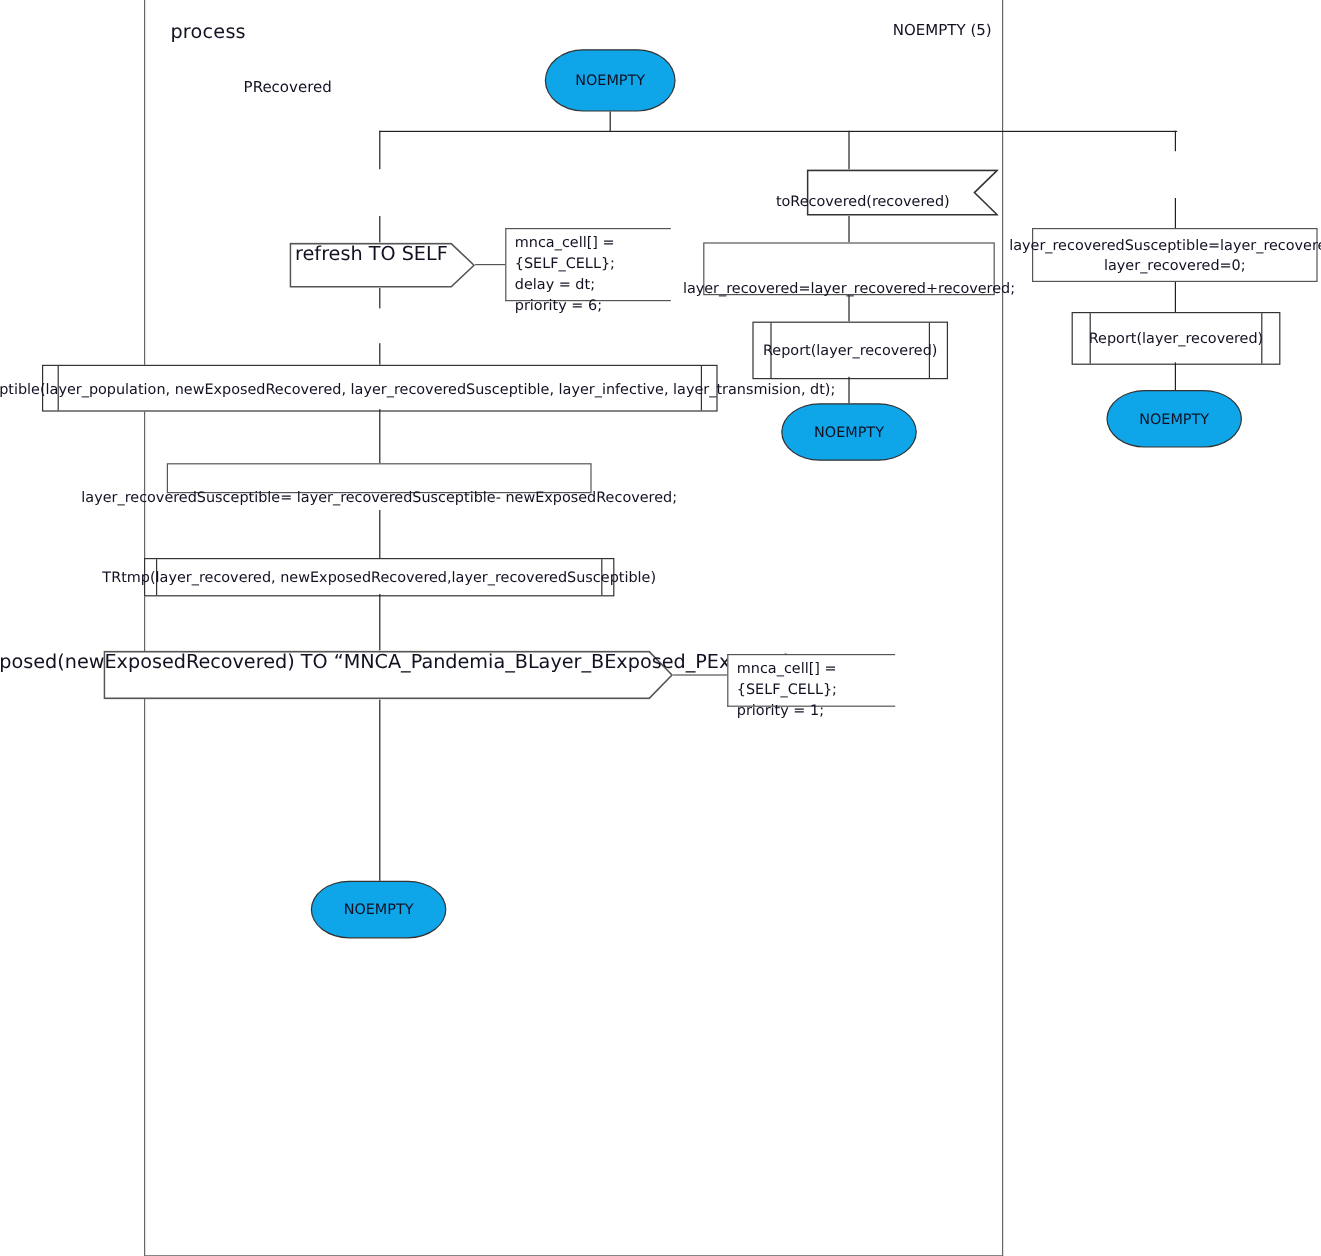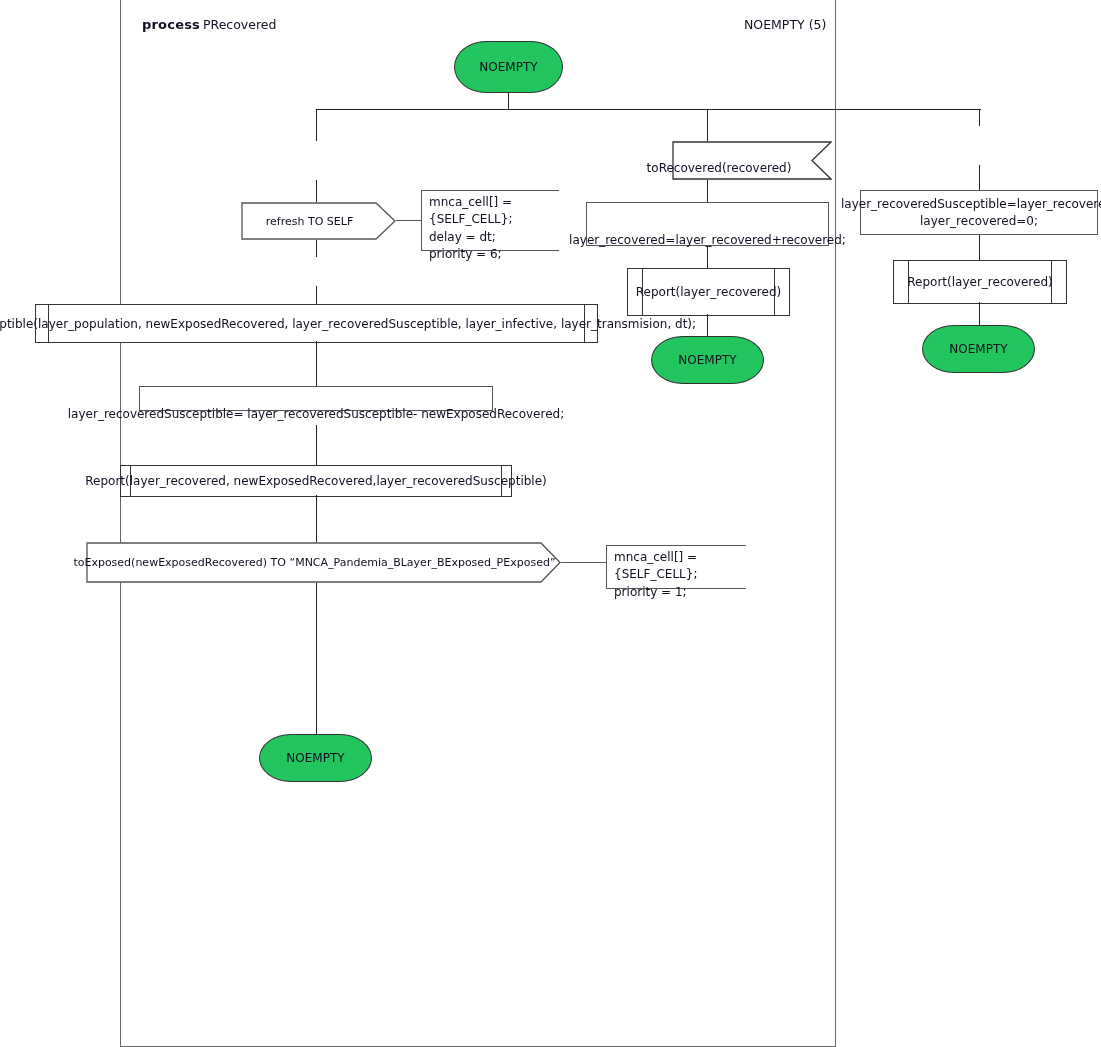--- a/index.html
+++ b/index.html
@@ -8,31 +8,31 @@
        color:#111122;-webkit-font-smoothing:antialiased;}
   #canvas{position:absolute;left:0;top:0;width:1101px;height:1047px;overflow:hidden;}
 
   
   .abs{position:absolute;box-sizing:border-box;}
 
   
   .frame{border:1.5px solid #666;border-top:none;background:transparent;}
 
   
-  .hdr-kw{font-weight:bold;font-size:13px;letter-spacing:.2px;}
-  .hdr-nm{font-size:12.5px;}
+  .hdr-kw{font-weight:normal;font-size:16px;letter-spacing:.2px;}
+  .hdr-nm{font-size:12.5px;margin-top:48px;}
   .hdr-right{font-size:12.5px;}
 
   
   .vline{background:#222;width:1.4px;}
   .hline{background:#222;height:1.4px;}
   .hline-gray{background:#555;height:1.4px;}
 
   
-  .state{border:1.4px solid #333;border-radius:32px/50%;background:#22c55e;
+  .state{border:1.4px solid #333;border-radius:32px/50%;background:#0ea5e9;
          display:flex;align-items:center;justify-content:center;
          font-size:12px;white-space:nowrap;}
 
   
   .task{border:1.4px solid #555;background:#fff;
         display:flex;align-items:center;justify-content:center;
         font-size:12px;text-align:center;line-height:1.35;}
   .task .ovf{white-space:nowrap;margin-top:32px;}
 
   
@@ -45,22 +45,22 @@
   
   .sig-in{position:absolute;}
   .sig-in .lbl{position:absolute;left:0;right:0;top:0;bottom:0;
                display:flex;align-items:center;justify-content:center;
                font-size:12px;white-space:nowrap;}
   .sig-in .lbl span{transform:translateX(-11px);}
 
   
   .sig-out{position:absolute;}
   .sig-out .lbl{position:absolute;left:0;right:0;top:0;bottom:0;
-                display:flex;align-items:center;justify-content:center;
-                font-size:11px;white-space:nowrap;}
+                display:flex;align-items:flex-start;justify-content:center;
+                font-size:16px;white-space:nowrap;}
   .sig-out .lbl span{transform:translateX(-9px);}
 
   
   .comment{border:1.4px solid #555;border-right:none;background:#fff;
            font-size:12px;line-height:1.45;padding:3px 0 3px 7px;
            white-space:pre-line;}
 </style>
 </head>
 <body>
 
@@ -115,21 +115,21 @@
 
   <div class="abs task" style="left:139px;top:386px;width:354px;height:25px;">
     <span class="ovf">layer_recoveredSusceptible= layer_recoveredSusceptible- newExposedRecovered;</span>
   </div>
   <div class="abs vline" style="left:316px;top:425px;height:40px;"></div>
 
   <div class="proc" style="left:120px;top:465px;width:390px;height:30px;">
     <div class="ibar" style="left:9px;"></div>
     <div class="ibar" style="right:9px;"></div>
     <div class="ptxt">
-        <span>Report(layer_recovered, newExposedRecovered,layer_recoveredSusceptible)</span>
+        <span>TRtmp(layer_recovered, newExposedRecovered,layer_recoveredSusceptible)</span>
       </div>
   </div>
   <div class="abs vline" style="left:316px;top:495px;height:47px;"></div>
 
   <div class="sig-out" style="left:86px;top:542px;width:475px;height:41px;">
     <svg width="475" height="41" viewBox="0 0 475 41">
       <path d="M1,1 H455 L474,20.5 L455,40 H1 Z" fill="#ffffff" stroke="#555" stroke-width="1.3"></path>
     </svg>
     <div class="lbl">
         <span>toExposed(newExposedRecovered) TO “MNCA_Pandemia_BLayer_BExposed_PExposed”</span>

